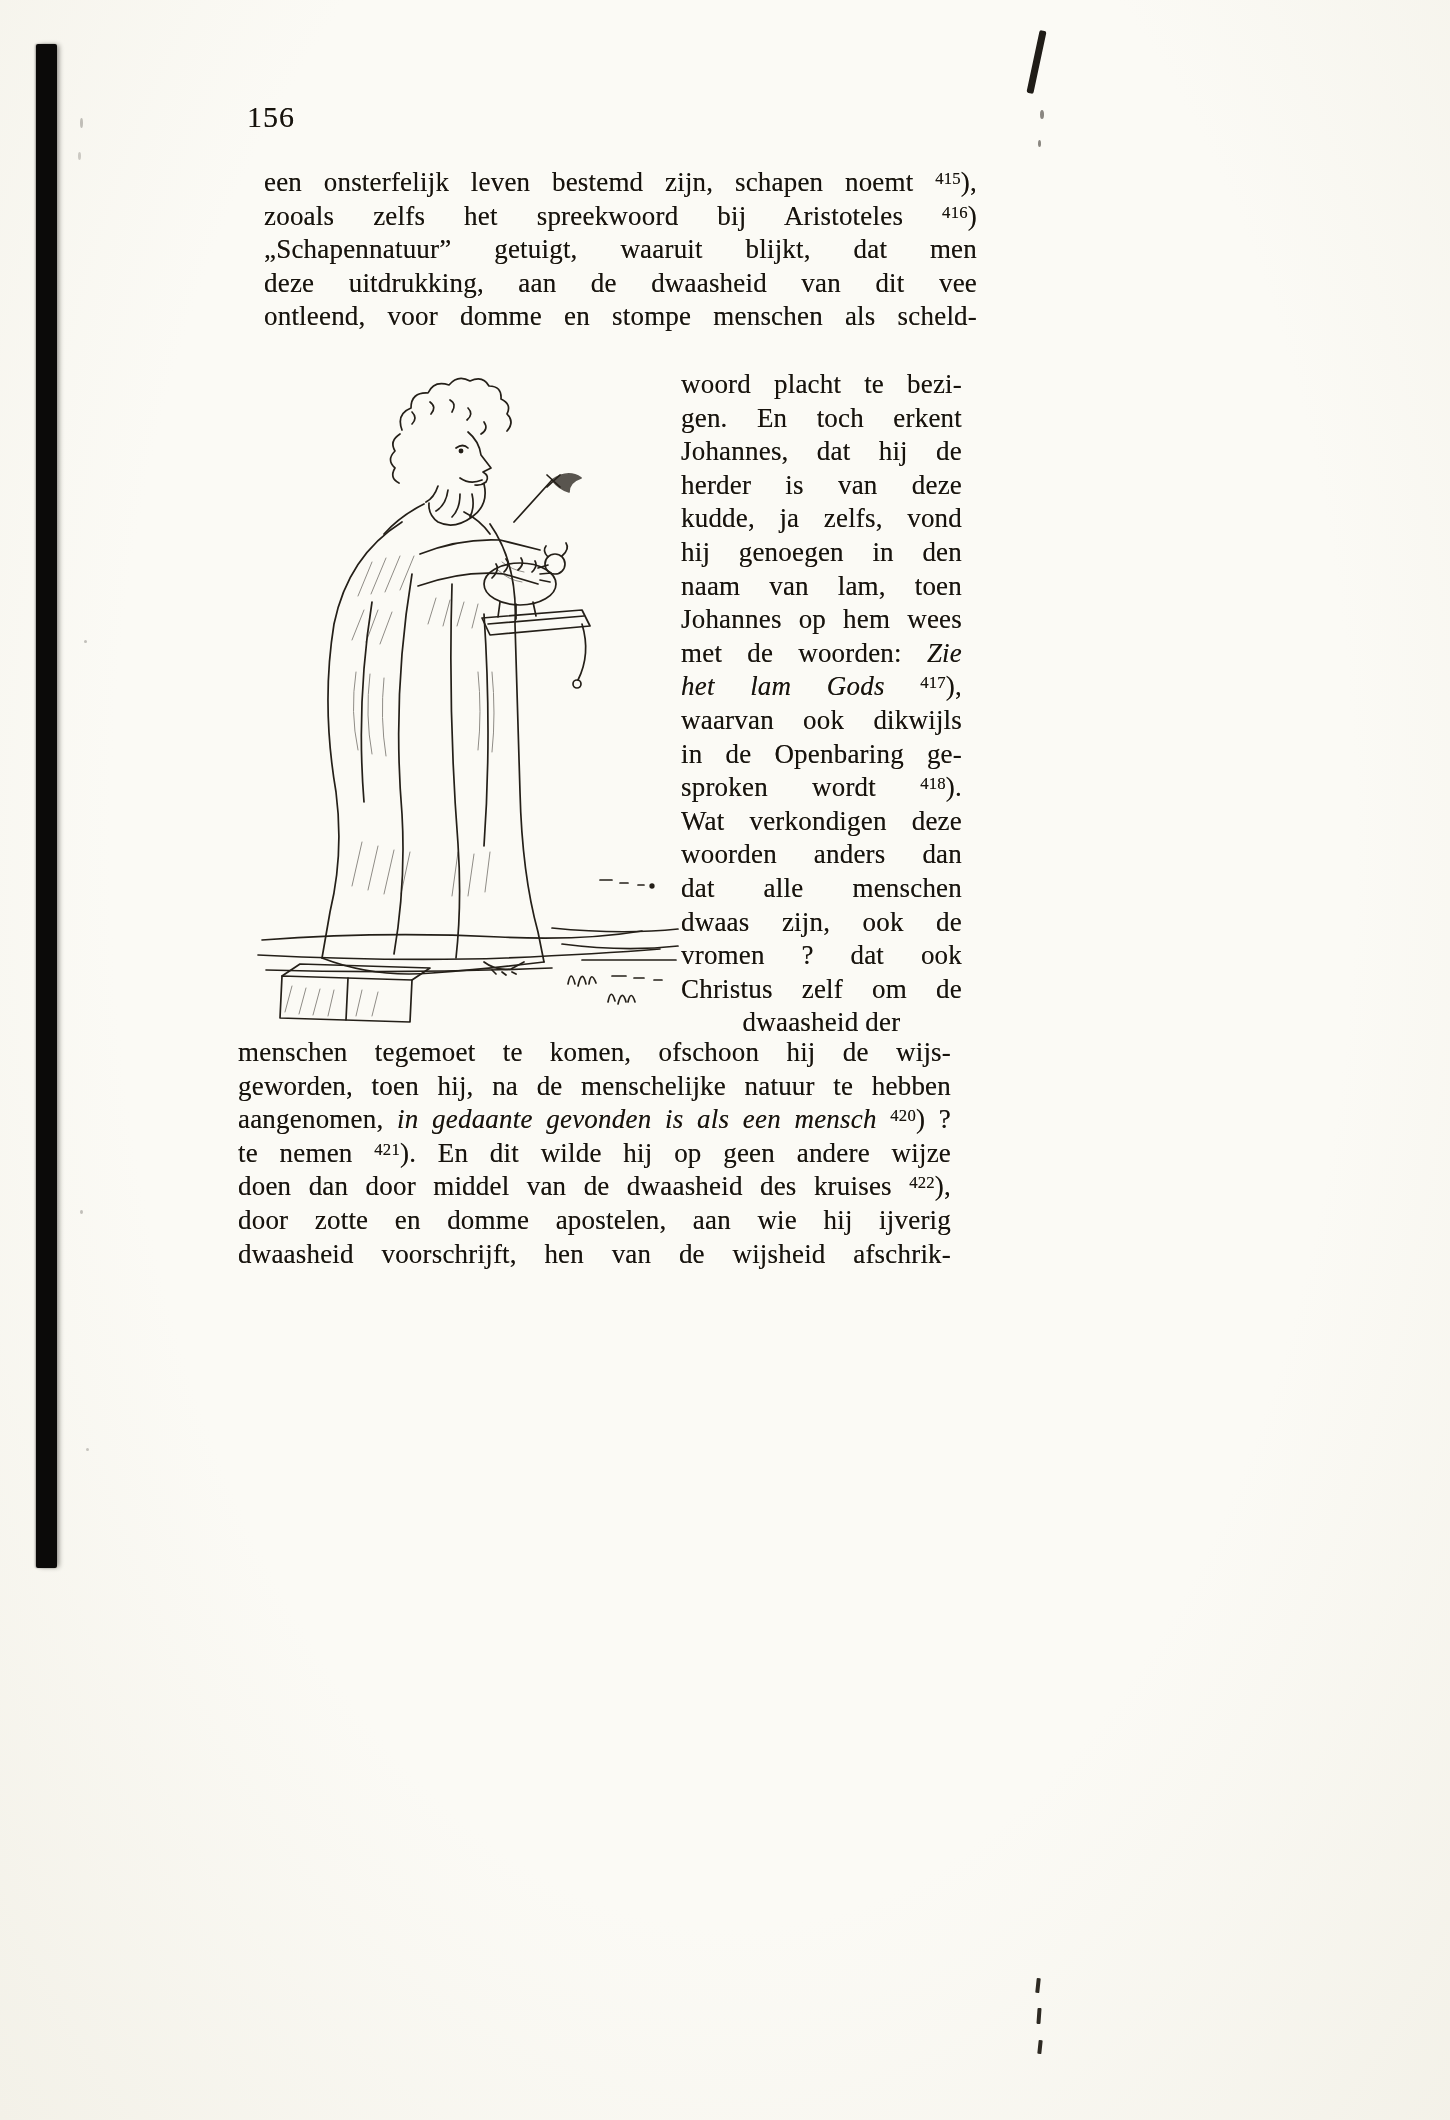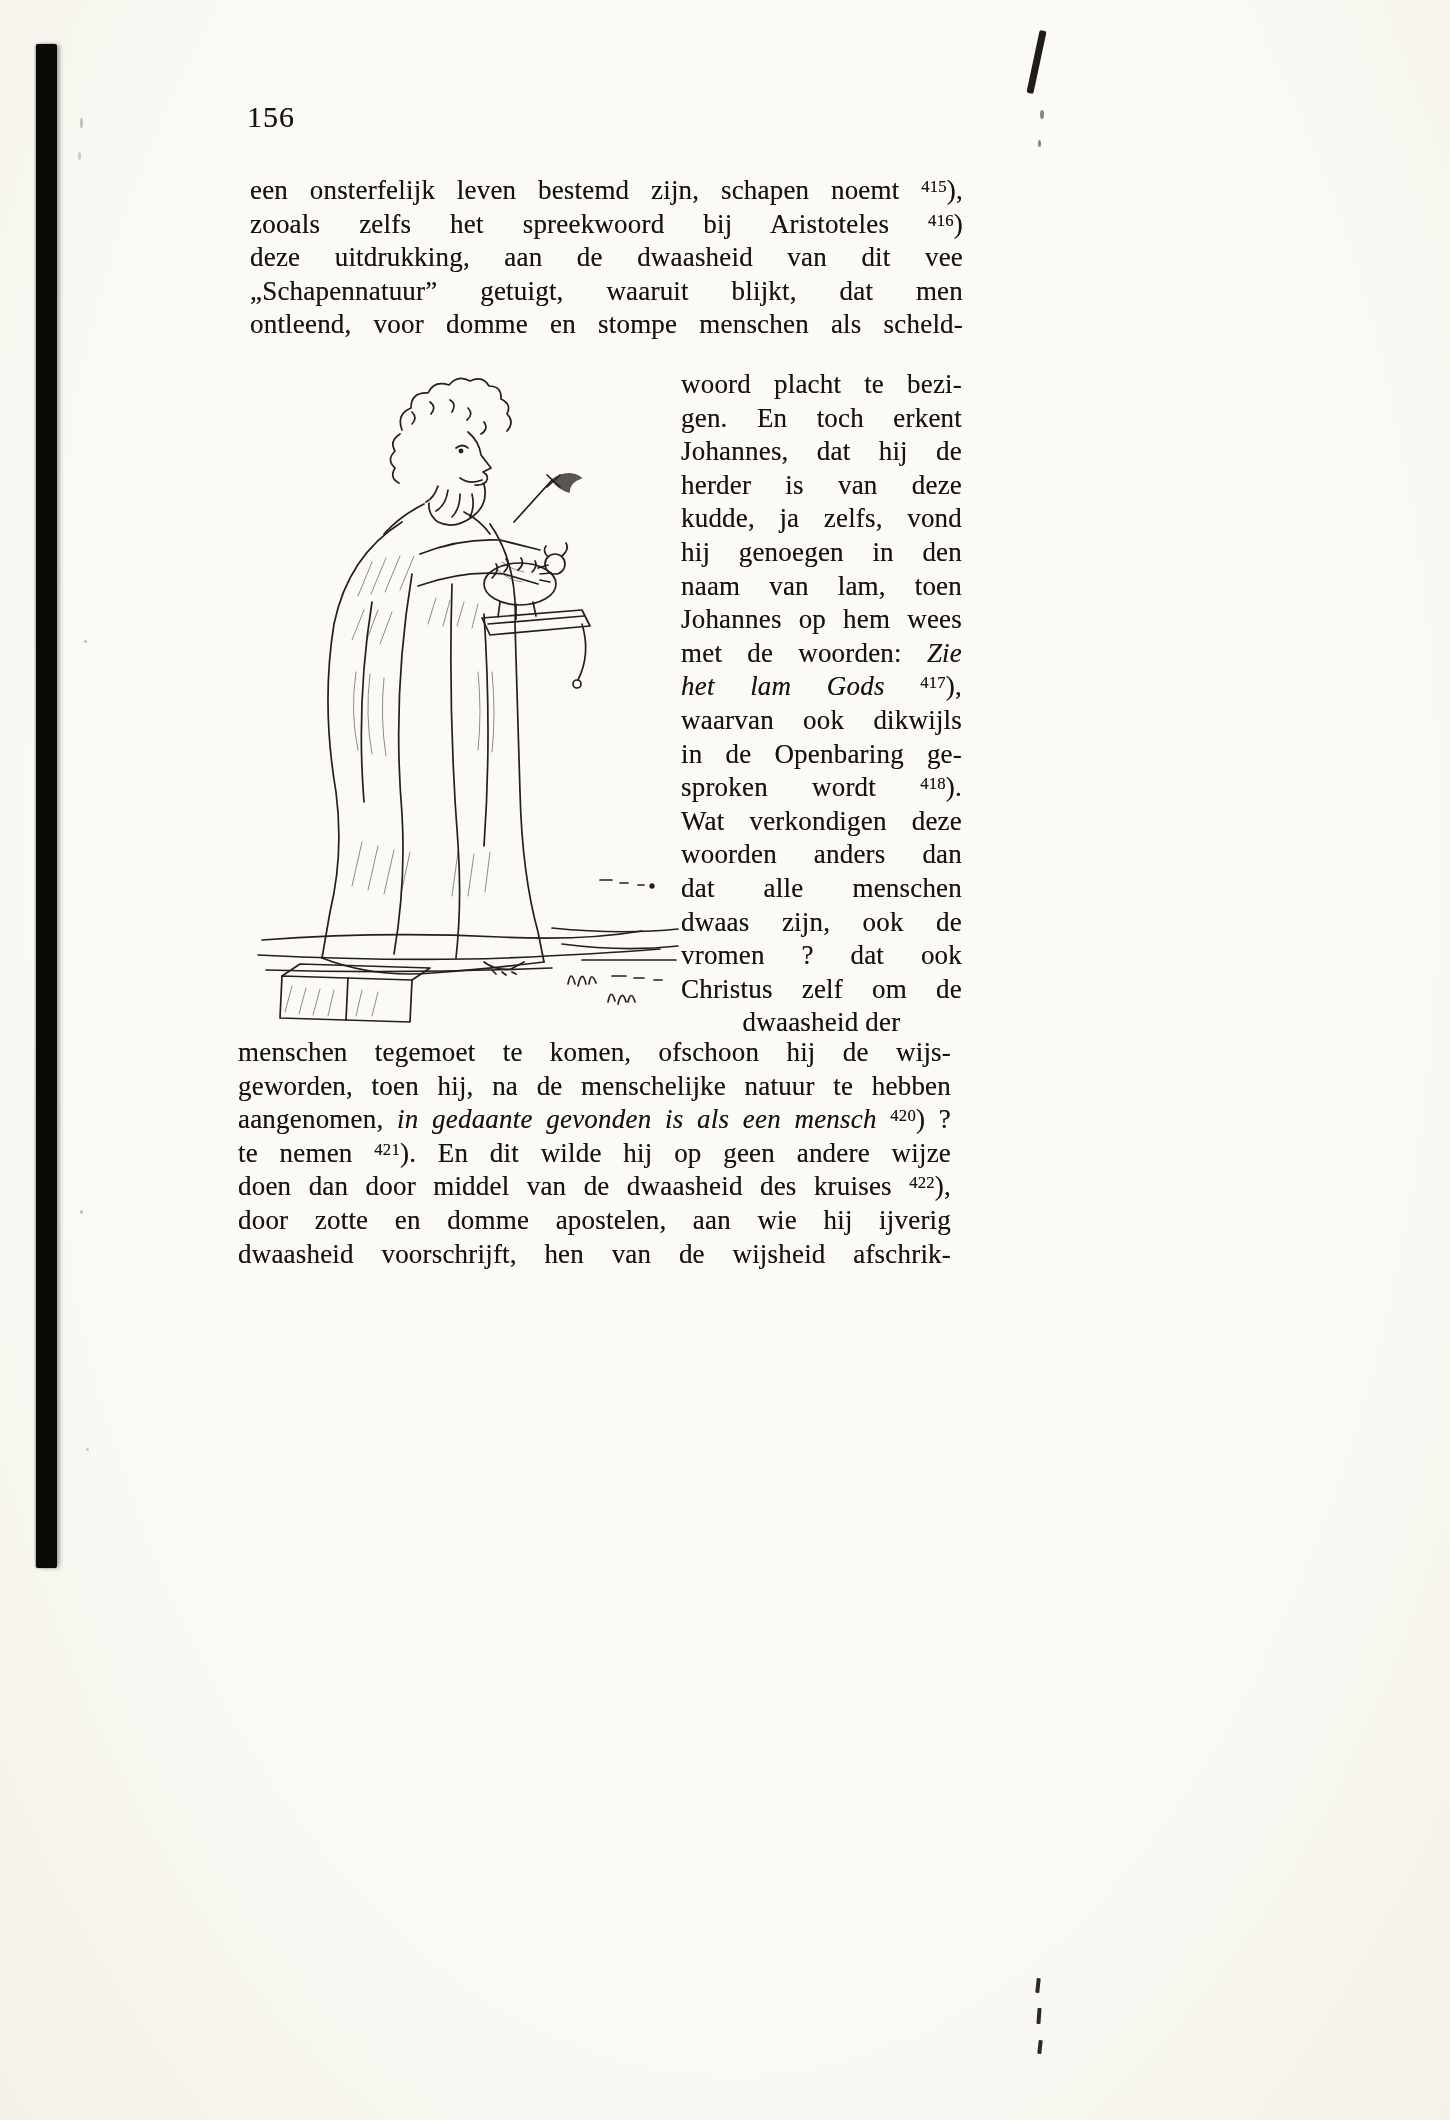--- a/index.html
+++ b/index.html
@@ -16,21 +16,21 @@
   }
   .txtblock{position:absolute;}
   .line{
     height:33.6px;line-height:33.6px;font-size:27px;
     text-align:justify;text-align-last:justify;
     overflow:hidden;white-space:normal;
     text-shadow:0 0 .5px rgba(20,15,5,.55);
     letter-spacing:.2px;
   }
   .line.center-last{text-align-last:center;}
-  .top-block{left:250px;top:166px;width:713px;margin-top:8px;}
+  .top-block{left:264px;top:166px;width:713px;}
   .right-block{left:681px;top:368px;width:281px;}
   .bottom-block{left:238px;top:1036px;width:713px;}
   .sup{font-size:.62em;position:relative;top:-.42em;line-height:0;}
   .it{font-style:italic;}
   .left-bar{
     position:absolute;left:36px;top:44px;width:21px;height:1524px;
     background:#0b0a09;border-radius:2px;
     box-shadow:3px 0 5px -1px rgba(20,18,14,.45), -1px 0 2px rgba(20,18,14,.35);
   }
   .speck{position:absolute;background:rgba(45,40,32,.55);border-radius:50%;}
@@ -59,22 +59,22 @@
   <div class="speck" style="left:86px;top:1448px;width:3px;height:3px;opacity:.45;"></div>
   <div class="dash-r" style="left:1036px;top:1978px;width:4px;height:15px;transform:rotate(6deg);"></div>
   <div class="dash-r" style="left:1037px;top:2008px;width:4px;height:16px;transform:rotate(4deg);"></div>
   <div class="dash-r" style="left:1038px;top:2040px;width:4px;height:14px;transform:rotate(6deg);"></div>
 
   <div class="page-number">156</div>
 
   <div class="txtblock top-block">
     <div class="line"><span>een onsterfelijk leven bestemd zijn, schapen noemt </span><span class="sup">415</span><span>),</span></div>
     <div class="line"><span>zooals zelfs het spreekwoord bij Aristoteles </span><span class="sup">416</span><span>)</span></div>
+    <div class="line"><span>„Schapennatuur” getuigt, waaruit blijkt, dat men</span></div>
     <div class="line"><span>deze uitdrukking, aan de dwaasheid van dit vee</span></div>
-    <div class="line"><span>„Schapennatuur” getuigt, waaruit blijkt, dat men</span></div>
     <div class="line"><span>ontleend, voor domme en stompe menschen als scheld-</span></div>
   </div>
 
   <div class="figure-wrap">
     <svg viewBox="0 0 430 660">
       <g stroke="#241f18" fill="none" stroke-width="1.7" stroke-linecap="round" stroke-linejoin="round">
 
         <path d="M150 58 q-6 -16 9 -22 q0 -16 17 -15 q6 -13 21 -8 q9 -11 21 -4 q13 -6 19 5 q13 0 12 13 q11 5 6 15 q8 8 0 17"></path>
         <path d="M148 62 q-11 7 -5 17 q-9 9 0 17 q-6 10 4 15"></path>
         <path d="M160 40 q6 6 0 12 M178 30 q7 5 1 12 M198 28 q7 4 2 12 M216 36 q6 6 -1 12 M232 50 q5 7 -3 12"></path>

